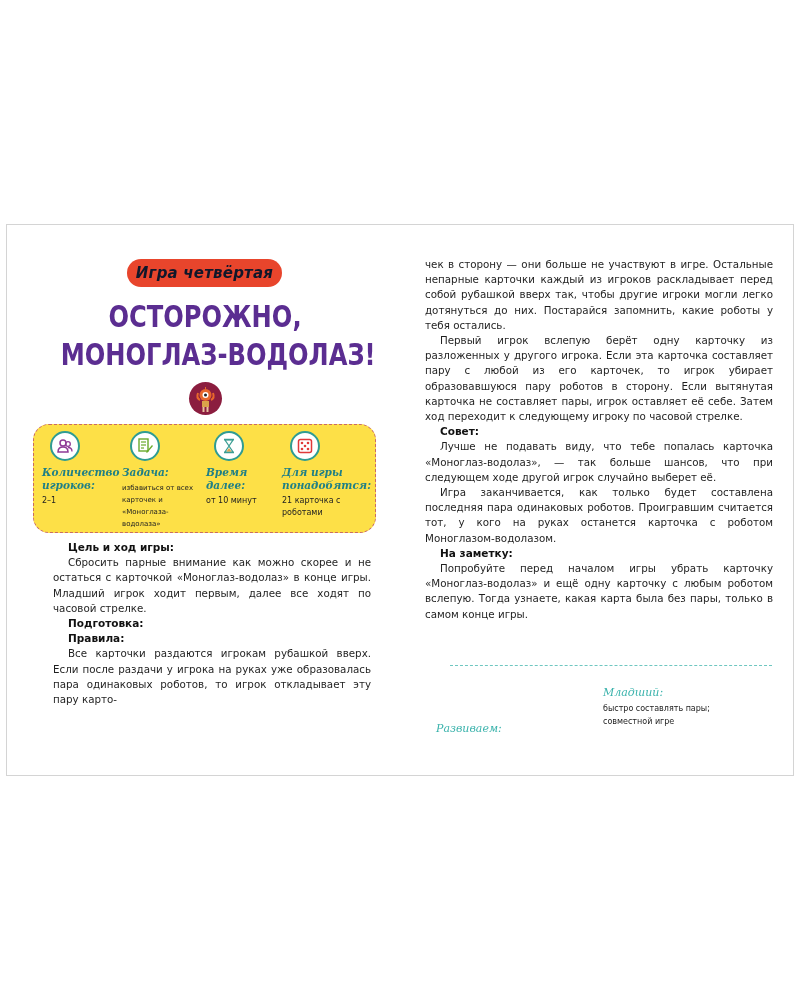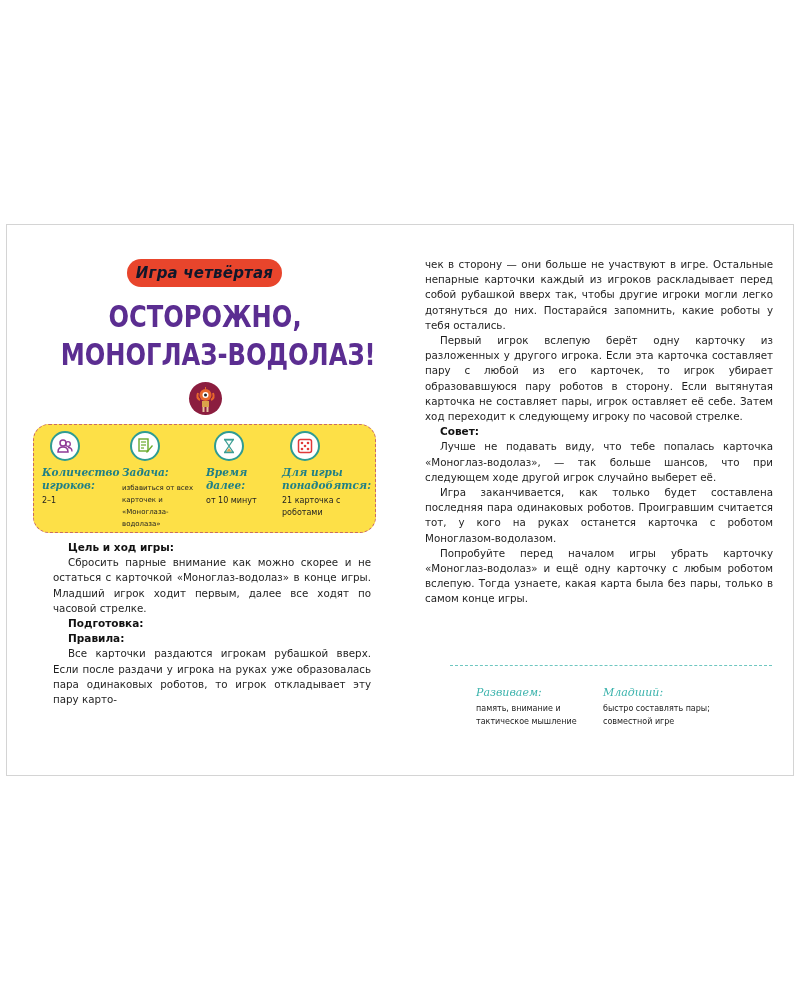--- a/index.html
+++ b/index.html
@@ -148,26 +148,26 @@
   <h4>Правила:</h4>
   <p>Все карточки раздаются игрокам рубашкой вверх. Если после раздачи у игрока на руках уже образовалась пара одинаковых роботов, то игрок откладывает эту пару карто-</p>
 </div>
 
 <div class="text-block" style="left:425px; top:257px; width:348px;">
   <p class="noindent">чек в сторону — они больше не участвуют в игре. Остальные непарные карточки каждый из игроков раскладывает перед собой рубашкой вверх так, чтобы другие игроки могли легко дотянуться до них. Постарайся запомнить, какие роботы у тебя остались.</p>
   <p>Первый игрок вслепую берёт одну карточку из разложенных у другого игрока. Если эта карточка составляет пару с любой из его карточек, то игрок убирает образовавшуюся пару роботов в сторону. Если вытянутая карточка не составляет пары, игрок оставляет её себе. Затем ход переходит к следующему игроку по часовой стрелке.</p>
   <h4>Совет:</h4>
   <p>Лучше не подавать виду, что тебе попалась карточка «Моноглаз-водолаз», — так больше шансов, что при следующем ходе другой игрок случайно выберет её.</p>
   <p>Игра заканчивается, как только будет составлена последняя пара одинаковых роботов. Проигравшим считается тот, у кого на руках останется карточка с роботом Моноглазом-водолазом.</p>
+  <h4>На заметку:</h4>
   <p>Попробуйте перед началом игры убрать карточку «Моноглаз-водолаз» и ещё одну карточку с любым роботом вслепую. Тогда узнаете, какая карта была без пары, только в самом конце игры.</p>
 </div>
 
 <div class="divider"></div>
 
-<div class="learn-col" style="left:476px; width:140px;">
+<div class="learn-col" style="left:436px; width:140px;margin-top:36px;">
   <div class="learn-label">Развиваем:</div>
-  <div class="learn-text">память, внимание и тактическое мышление</div>
 </div>
 
 <div class="learn-col" style="left:603px; width:130px;">
   <div class="learn-label">Младший:</div>
   <div class="learn-text">быстро составлять пары; совместной игре</div>
 </div>
 
 </body></html>

